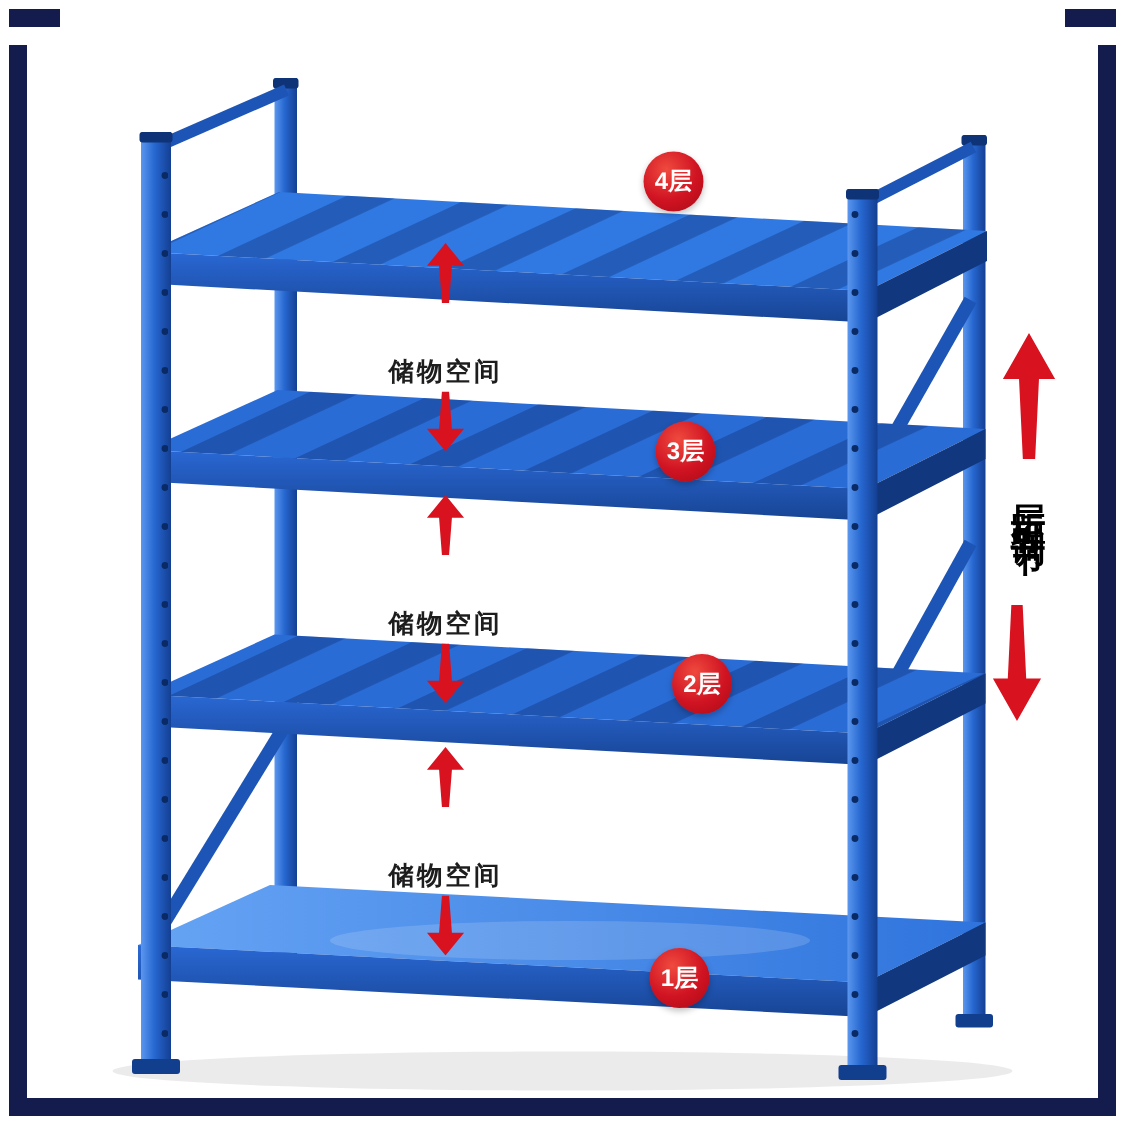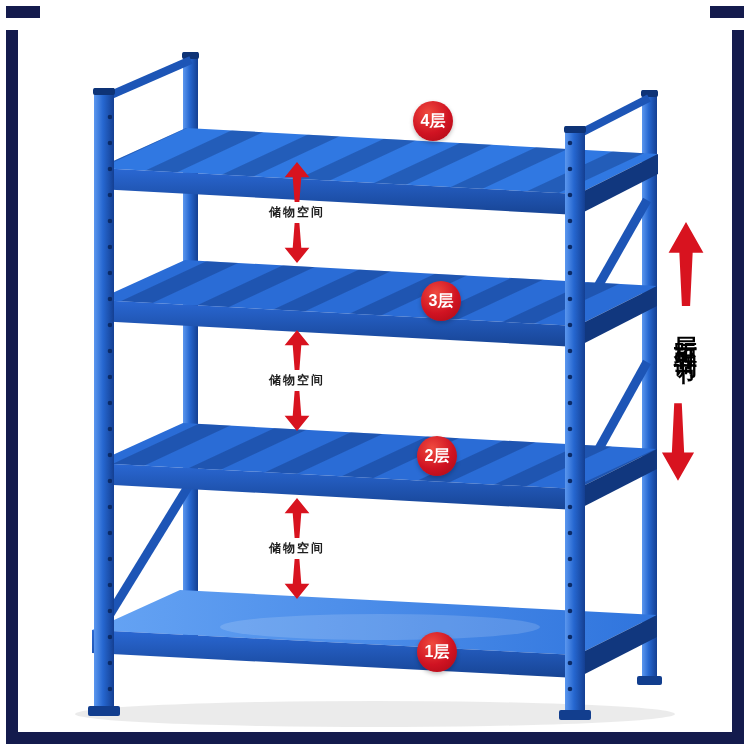--- a/index.html
+++ b/index.html
@@ -17,34 +17,36 @@
 
   .rack-svg { position:absolute; left:0; top:0; }
 
   
   .badge {
     position:absolute; width:40px; height:40px; border-radius:50%;
     background: radial-gradient(circle at 38% 30%, #ef4a3e 0%, #d01322 55%, #a80a16 100%);
     color:#ffffff; font-size:16px; font-weight:bold;
     display:flex; align-items:center; justify-content:center;
     box-shadow: 0 2px 4px rgba(0,0,0,0.25);
+    margin-left: 16px;
   }
   .badge-4 { left:413px; top:101px; }
   .badge-3 { left:421px; top:281px; }
-  .badge-2 { left:417px; top:436px; }
+  .badge-2 { left:432px; top:436px; }
   .badge-1 { left:417px; top:632px; }
 
   
   .storage-note {
     position:absolute; width:120px; display:flex; flex-direction:column;
     align-items:center; gap:2px;
   }
   .storage-note .txt {
-    font-size:12px; font-weight:600; color:#1d1d1d; letter-spacing:2px;
+    font-size:17px; font-weight:600; color:#1d1d1d; letter-spacing:2px;
     white-space:nowrap;
+    margin-top:32px;
   }
   .storage-1 { left:237px; top:162px; }
   .storage-2 { left:237px; top:330px; }
   .storage-3 { left:237px; top:498px; }
 
   
   .v-note {
     position:absolute; left:671px; top:318px; writing-mode:vertical-rl;
     font-size:23px; font-weight:700; color:#000000; letter-spacing:6px;
     z-index:2; white-space:nowrap;

